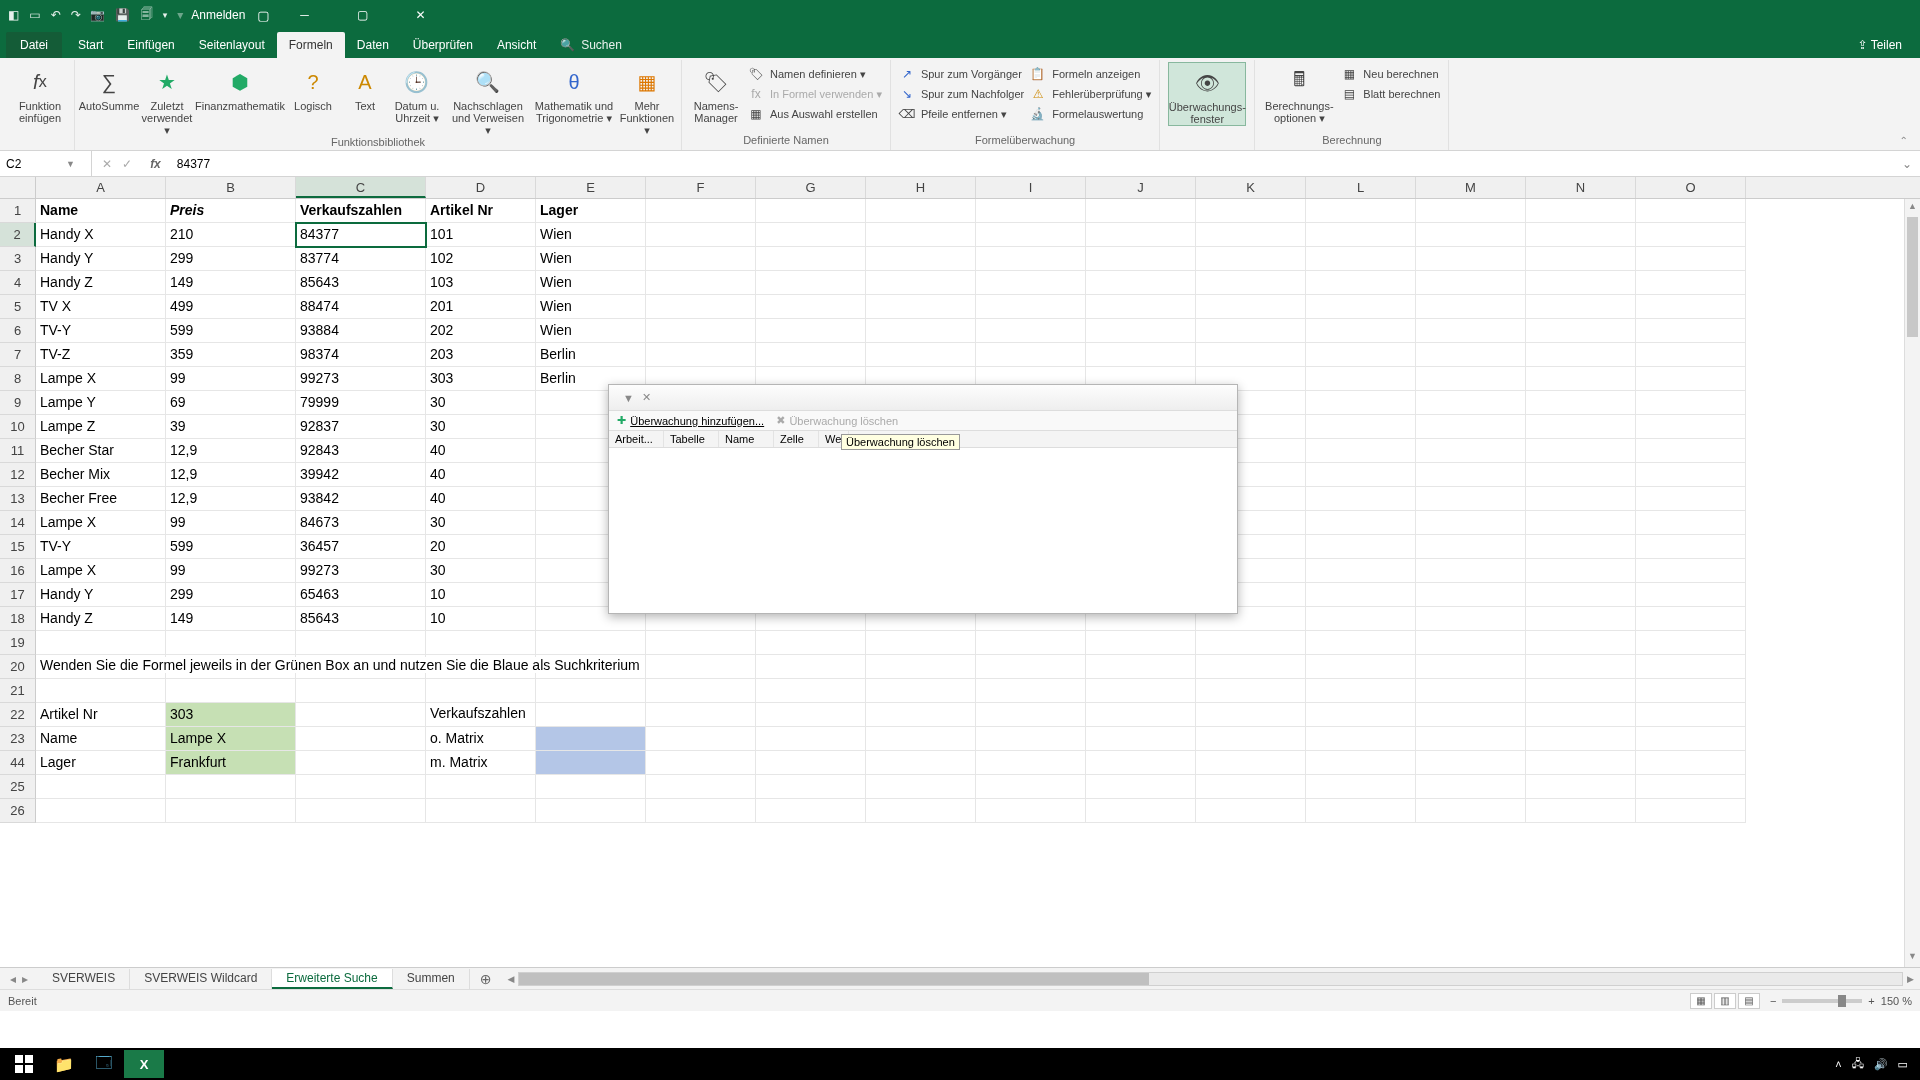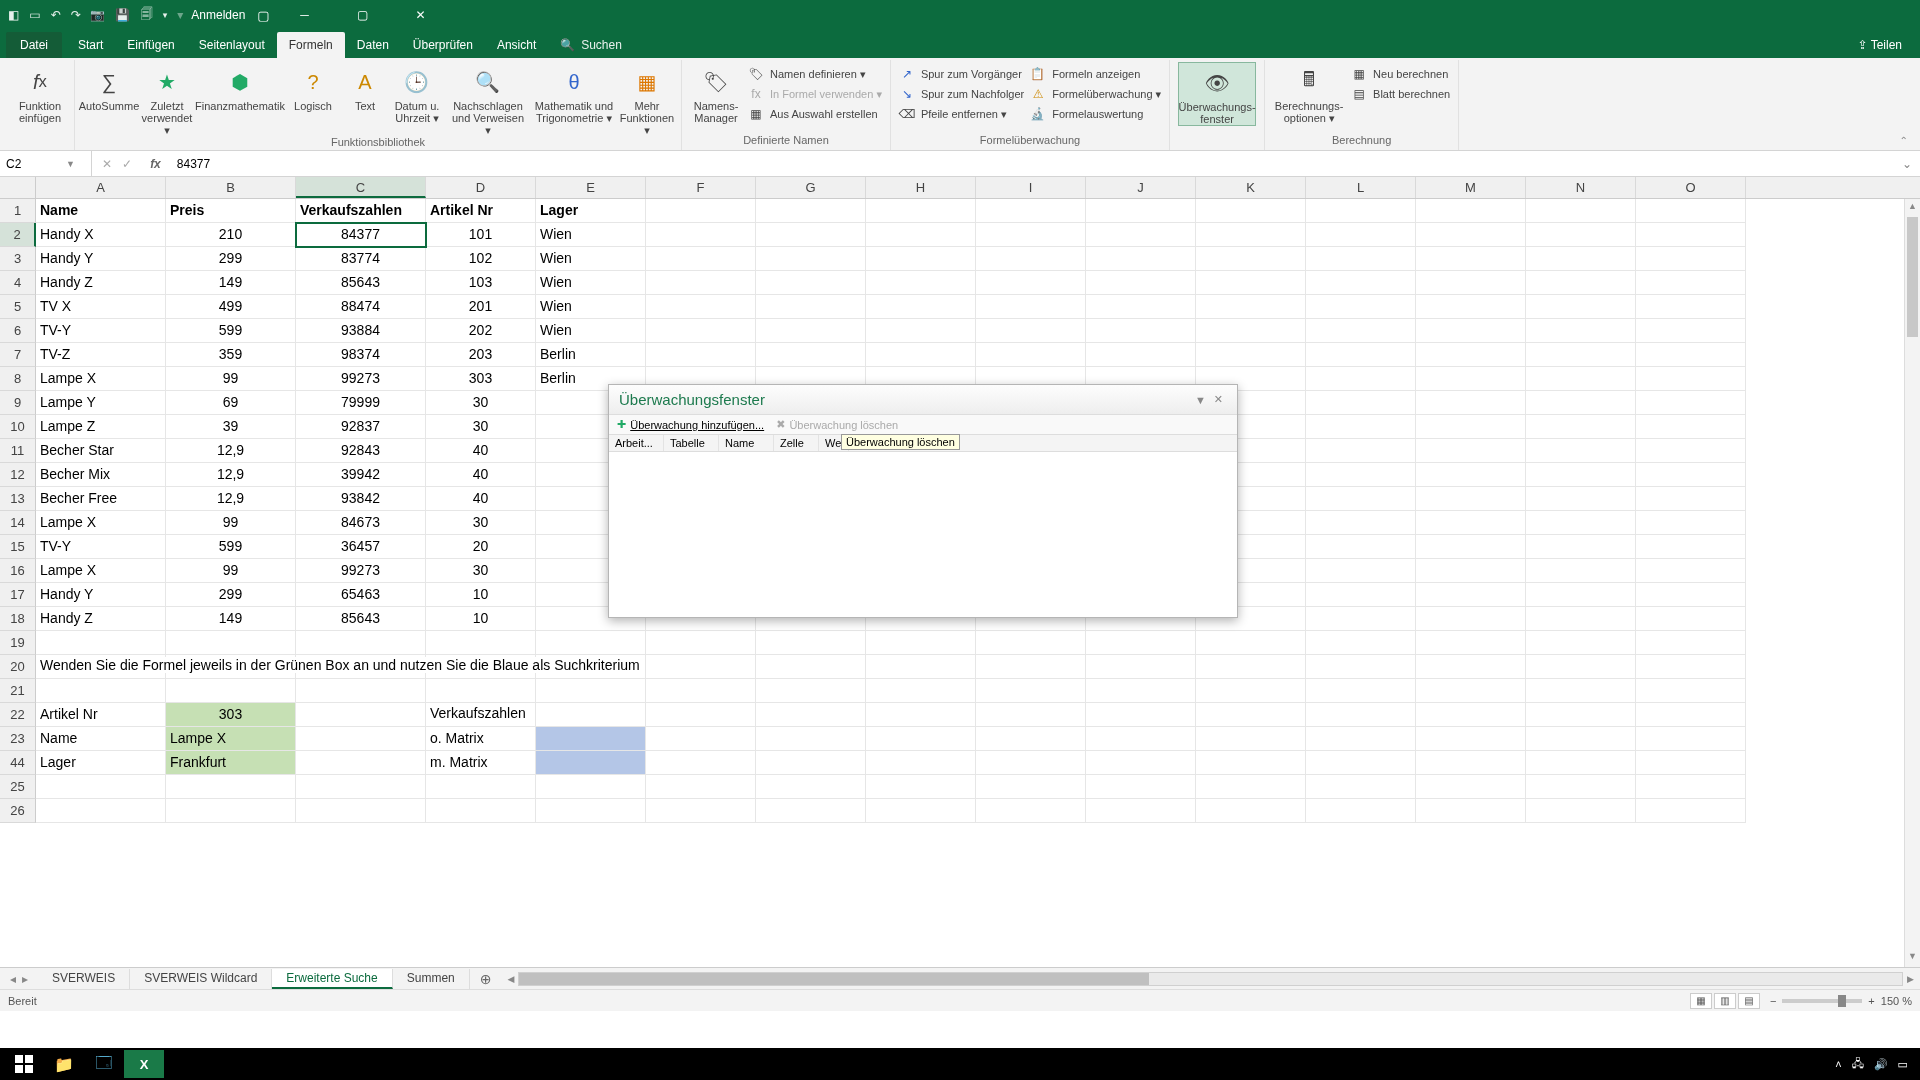--- a/index.html
+++ b/index.html
@@ -50,21 +50,21 @@
 .corner { width: 36px; border-right: 1px solid #ccc; background: #f0f0f0; }
 .colh { border-right: 1px solid #d9d9d9; text-align: center; font-size: 13px; color: #444; line-height: 22px; background: #f0f0f0; }
 .colh.sel { background: #d5e2d9; border-bottom: 2px solid #0c6b3e; }
 .grid-body { display: flex; }
 .row-headers { width: 36px; background: #f0f0f0; }
 .rowh { height: 24px; border-bottom: 1px solid #d9d9d9; border-right: 1px solid #ccc; text-align: center; font-size: 13px; color: #444; line-height: 24px; }
 .rowh.sel { background: #d5e2d9; border-right: 2px solid #0c6b3e; }
 .cells { position: relative; }
 .row { display: flex; height: 24px; }
 .cell { border-right: 1px solid #e6e6e6; border-bottom: 1px solid #e6e6e6; padding: 0 4px; font-size: 14px; line-height: 23px; overflow: hidden; white-space: nowrap; }
-.cell.r { text-align: center; }
+.cell.r { text-align: left; }
 .cell.sel { outline: 2px solid #0c6b3e; outline-offset: -1px; background: #fff; z-index: 5; position: relative; }
 .cell.green { background: #c6e0b4; }
 .cell.blue { background: #b4c6e7; }
 
 
 .cA { width: 130px; } .cB { width: 130px; } .cC { width: 130px; } .cD { width: 110px; } .cE { width: 110px; }
 .cF { width: 110px; } .cG { width: 110px; } .cH { width: 110px; } .cI { width: 110px; } .cJ { width: 110px; }
 .cK { width: 110px; } .cL { width: 110px; } .cM { width: 110px; } .cN { width: 110px; } .cO { width: 110px; }
 
 .wide-text { position: absolute; font-size: 14px; white-space: nowrap; background: #fff; z-index: 2; }
@@ -252,21 +252,21 @@
             <span>Pfeile entfernen ▾</span>
           </div>
       </div>
       <div class="vlist">
         <div class="item">
             <span class="ic">📋</span>
             <span>Formeln anzeigen</span>
           </div>
         <div class="item">
             <span class="ic" style="color:#c80;">⚠</span>
-            <span>Formelüberwachung ▾</span>
+            <span>Fehlerüberprüfung ▾</span>
           </div>
         <div class="item">
             <span class="ic">🔬</span>
             <span>Formelauswertung</span>
           </div>
       </div>
     </div>
     <div class="group-label">Formelüberwachung</div>
   </div>
   <div class="ribbon-group">
@@ -361,21 +361,21 @@
         <div class="rowh">21</div>
         <div class="rowh">22</div>
         <div class="rowh">23</div>
         <div class="rowh">44</div>
         <div class="rowh">25</div>
         <div class="rowh">26</div>
       </div>
     <div class="cells" id="cells-container">
         <div class="row">
           <div class="cell cA" style="font-weight: 600;">Name</div>
-          <div class="cell cB" style="font-weight: 600;">Preis</div>
+          <div class="cell cB" style="font-weight: 600; font-style: italic;">Preis</div>
           <div class="cell cC" style="font-weight: 700;">Verkaufszahlen</div>
           <div class="cell cD" style="font-weight: 600;">Artikel Nr</div>
           <div class="cell cE" style="font-weight: 600;">Lager</div>
           <div class="cell cF"></div>
           <div class="cell cG"></div>
           <div class="cell cH"></div>
           <div class="cell cI"></div>
           <div class="cell cJ"></div>
           <div class="cell cK"></div>
           <div class="cell cL"></div>
@@ -808,21 +808,20 @@
           <div class="cell cL"></div>
           <div class="cell cM"></div>
           <div class="cell cN"></div>
           <div class="cell cO"></div>
         </div>
       </div>
   </div>
 
   <div class="watch-window" style="left:608px; top:207px; width:630px;">
     <div class="ww-title">
-      <span class="ttl">Überwachungsfenster</span>
       <span class="wbtn">▼</span>
       <span class="wbtn">✕</span>
     </div>
     <div class="ww-toolbar">
       <div class="it">
           <span style="color:#2a6;">✚</span>
           <span style="text-decoration:underline;">Überwachung hinzufügen...</span>
         </div>
       <div class="it dis">
           <span>✖</span>

